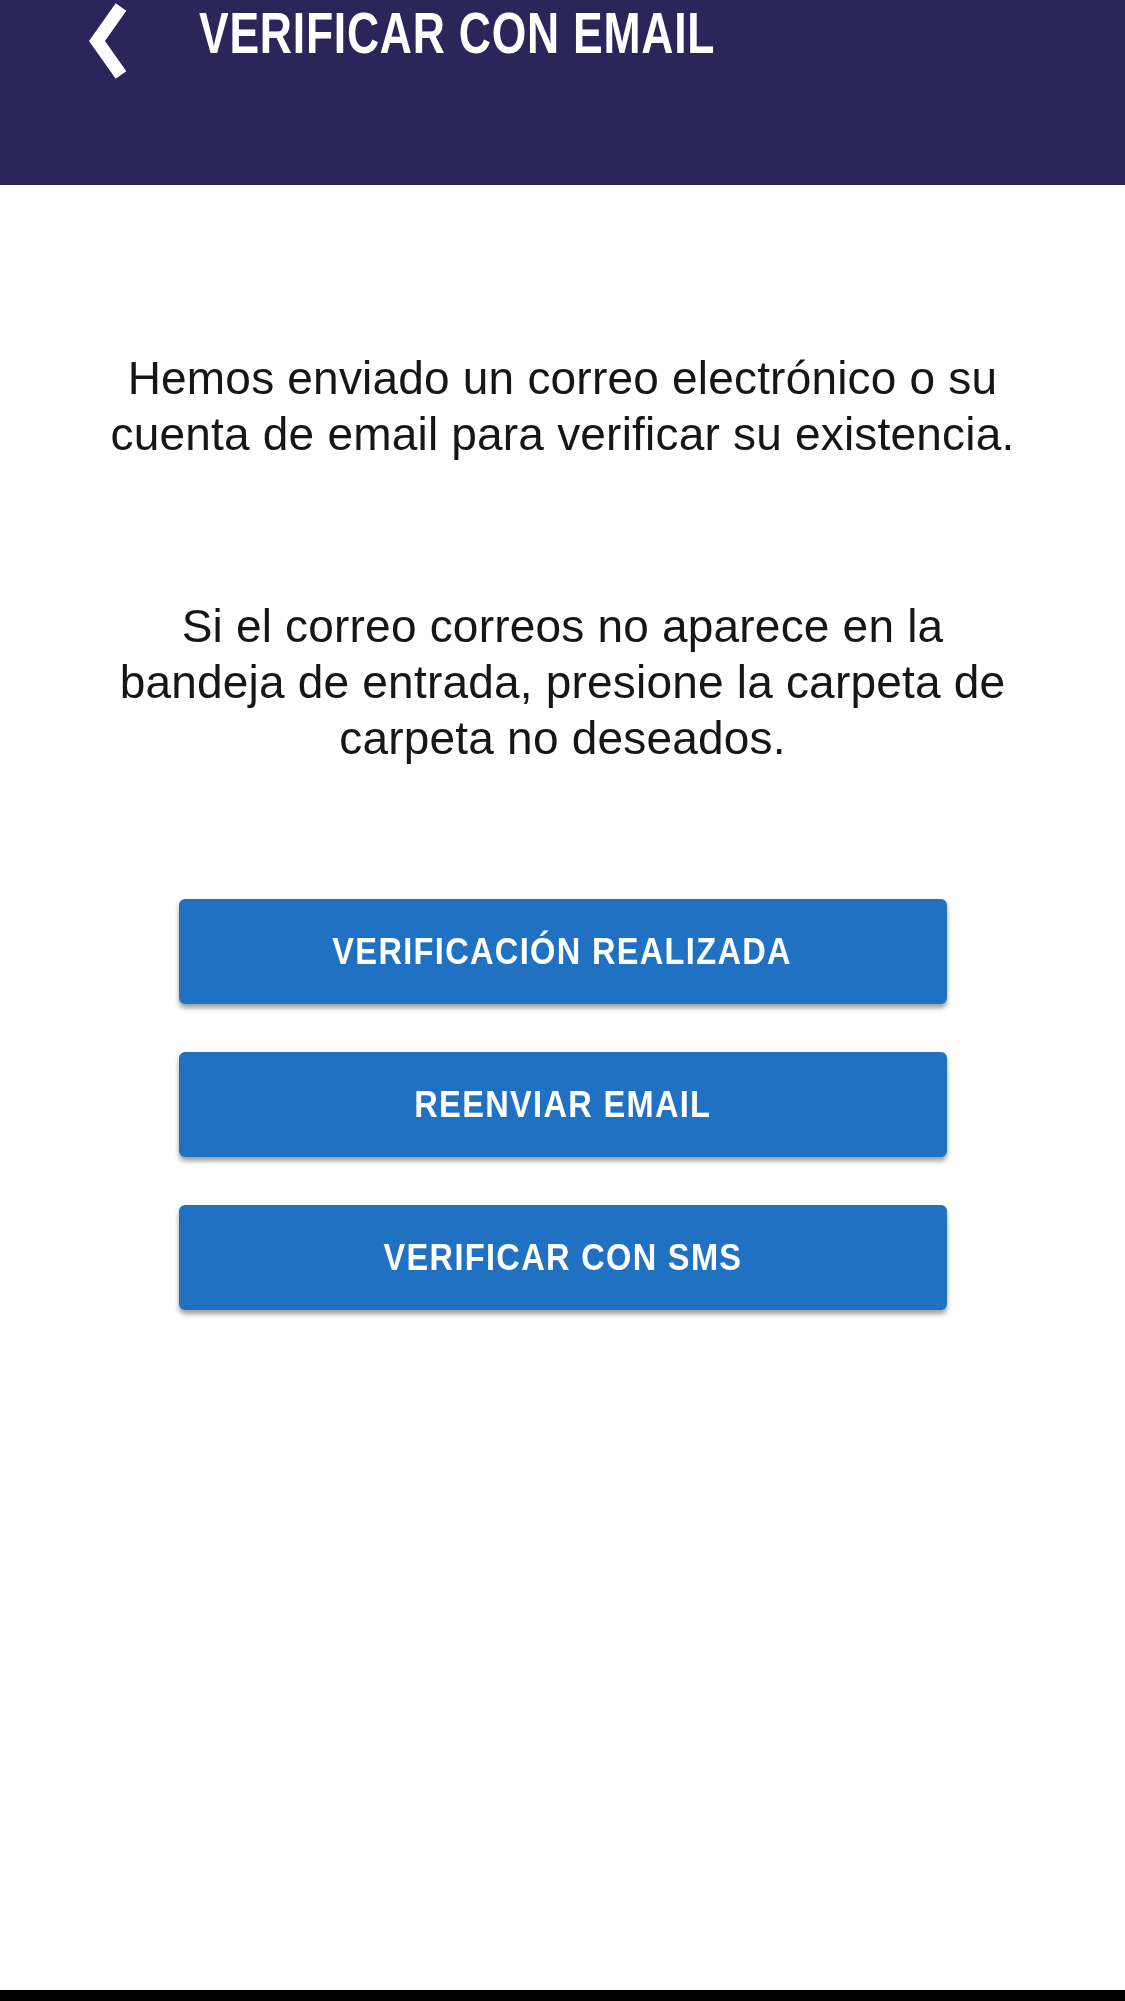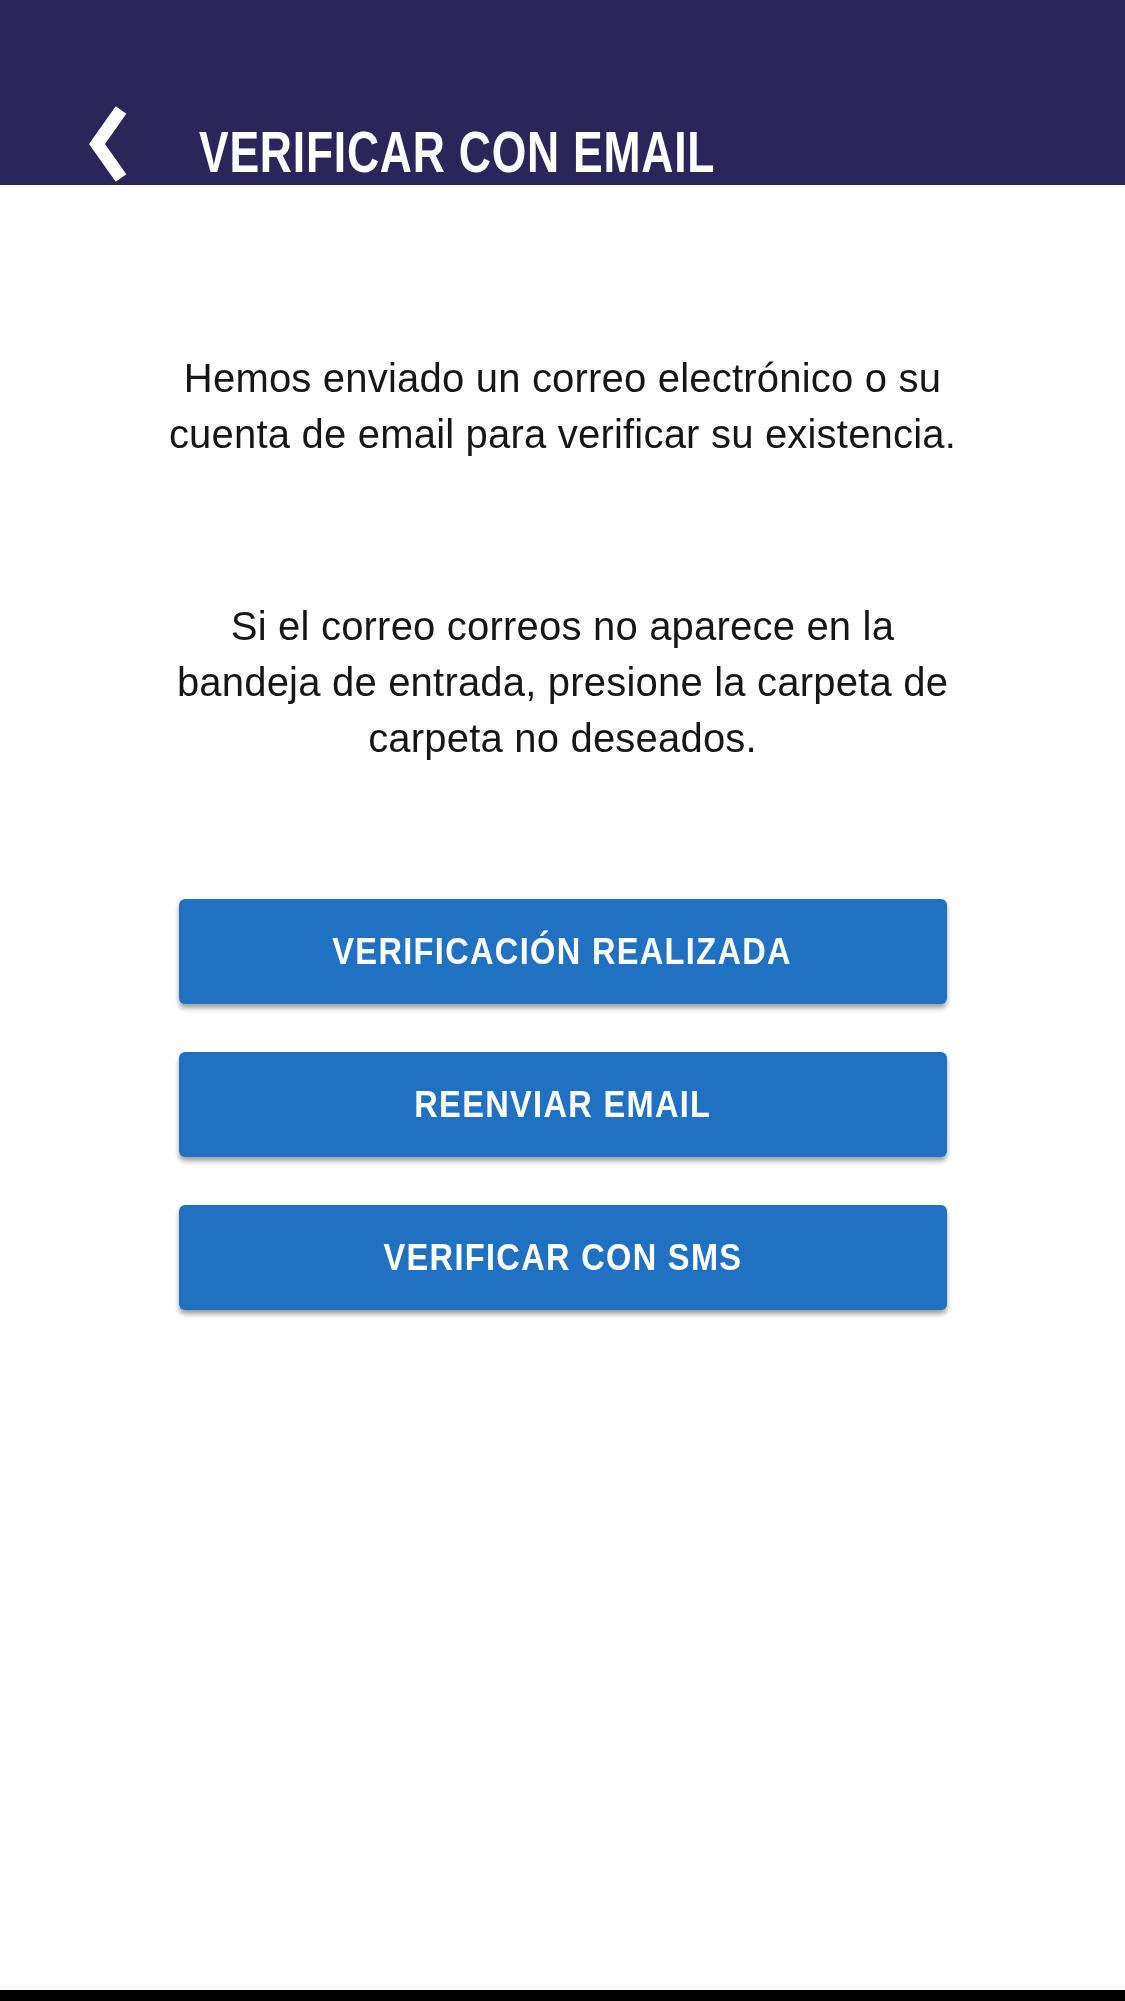--- a/index.html
+++ b/index.html
@@ -12,21 +12,21 @@
     font-family: "Liberation Sans", sans-serif;
     overflow: hidden;
   }
 
   
   .app-header {
     width: 100%;
     height: 185px;
     background: #2B2559;
     display: flex;
-    align-items: flex-end;
+    align-items: flex-start;
     padding-left: 85px;
   }
   .back-button {
     background: transparent;
     border: none;
     padding: 0;
     width: 46px;
     height: 82px;
     display: flex;
     align-items: center;
@@ -45,21 +45,21 @@
     transform-origin: left center;
   }
 
   
   .content { padding-top: 165px; }
   .para {
     width: 1010px;
     margin: 0 auto;
     text-align: center;
     color: #161616;
-    font-size: 40px;
+    font-size: 46px;
     font-weight: 400;
     line-height: 56px;
     letter-spacing: 0.2px;
   }
   .para + .para { margin-top: 136px; }
   .para .line { display: block; }
 
   
   .btn-stack { margin-top: 133px; }
   .action-button {

